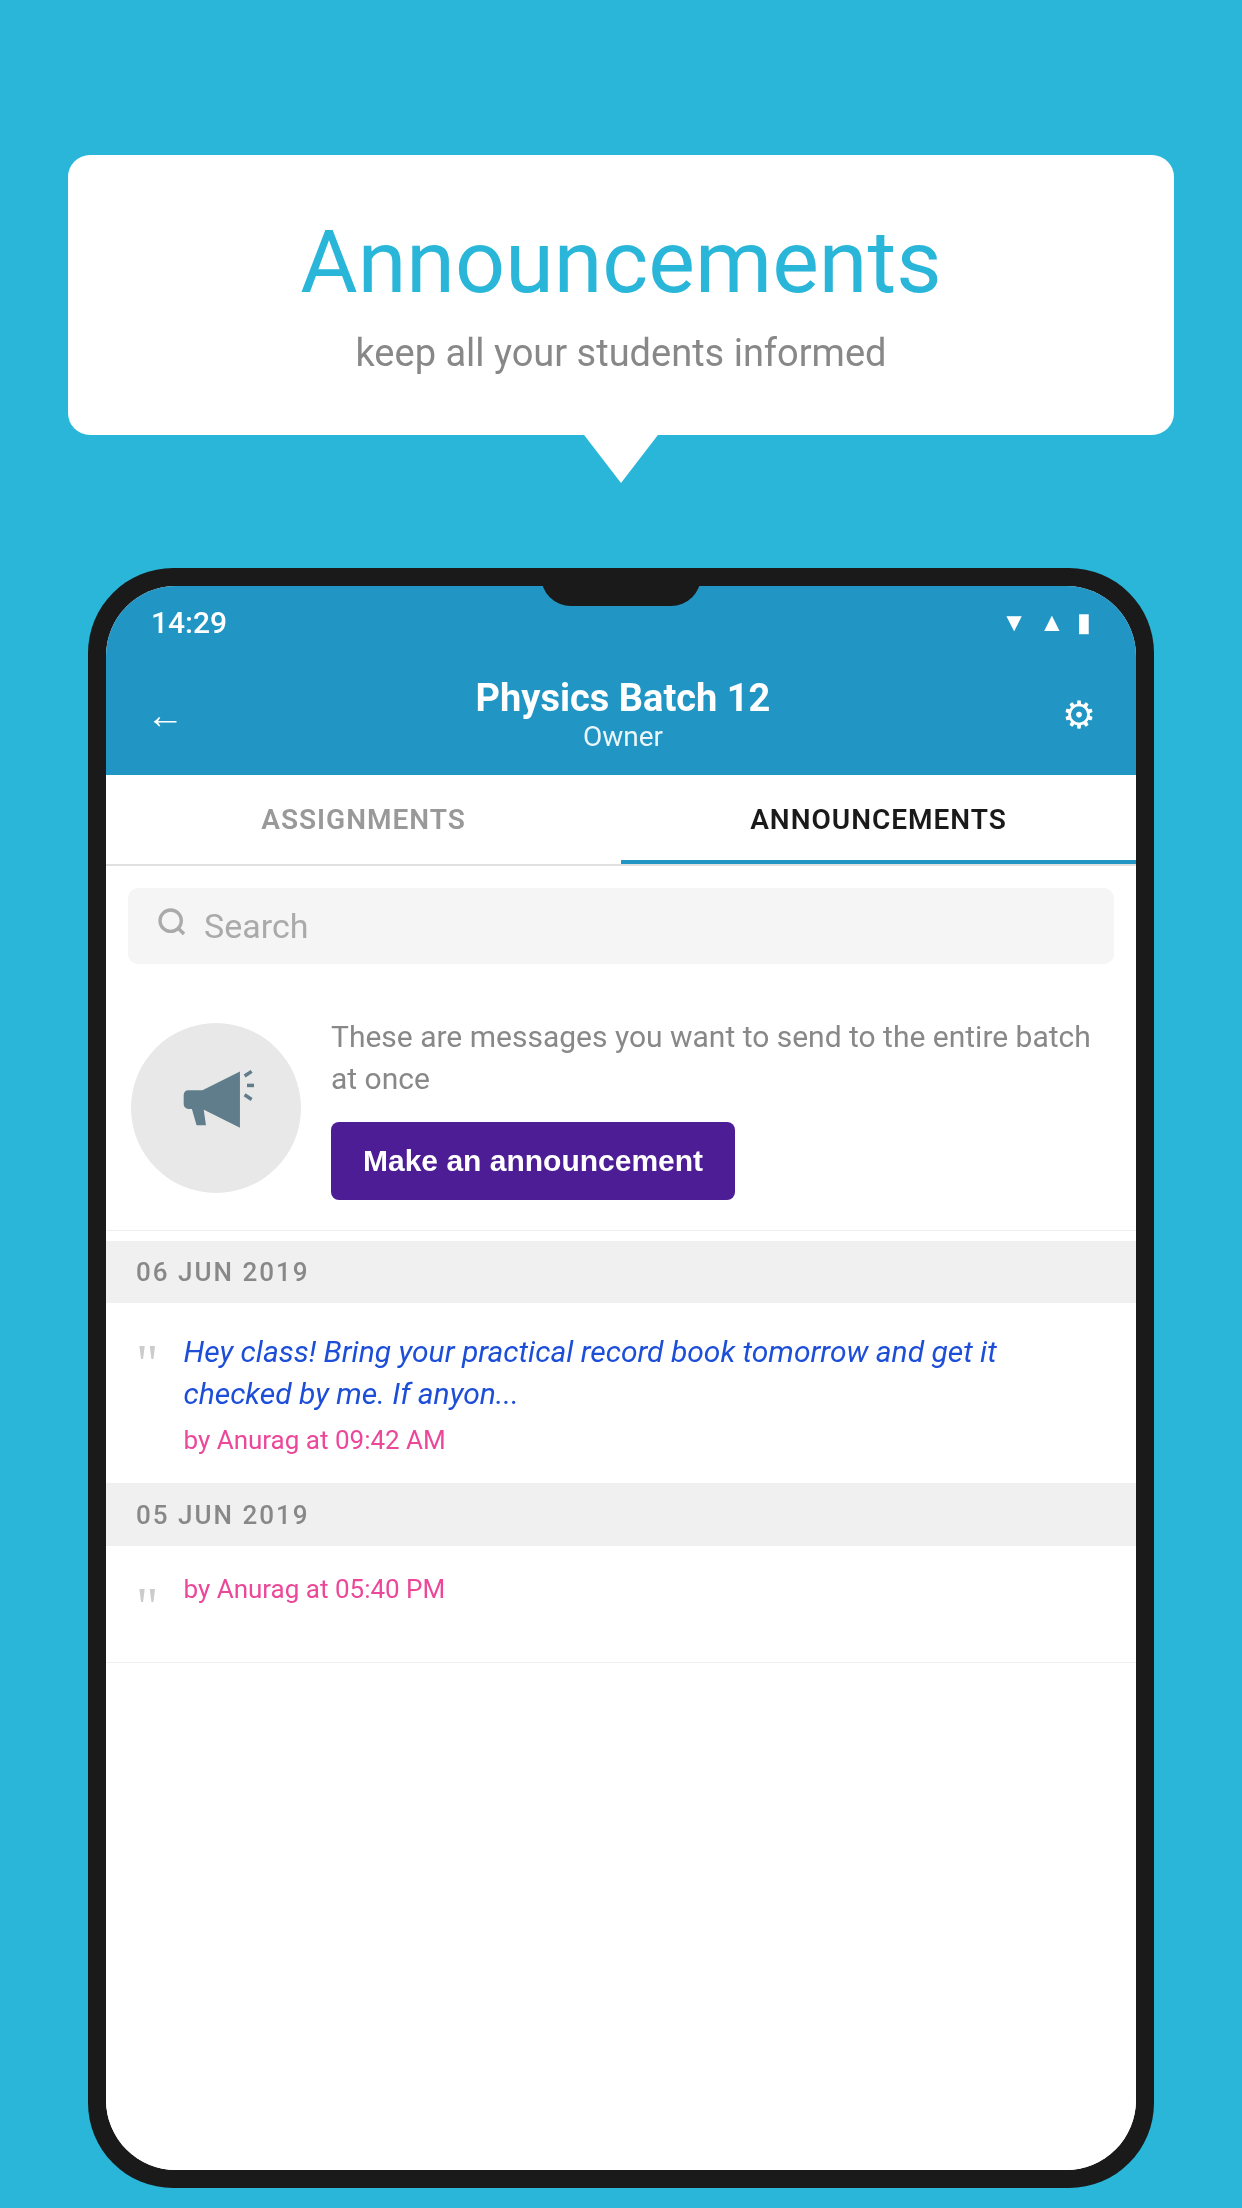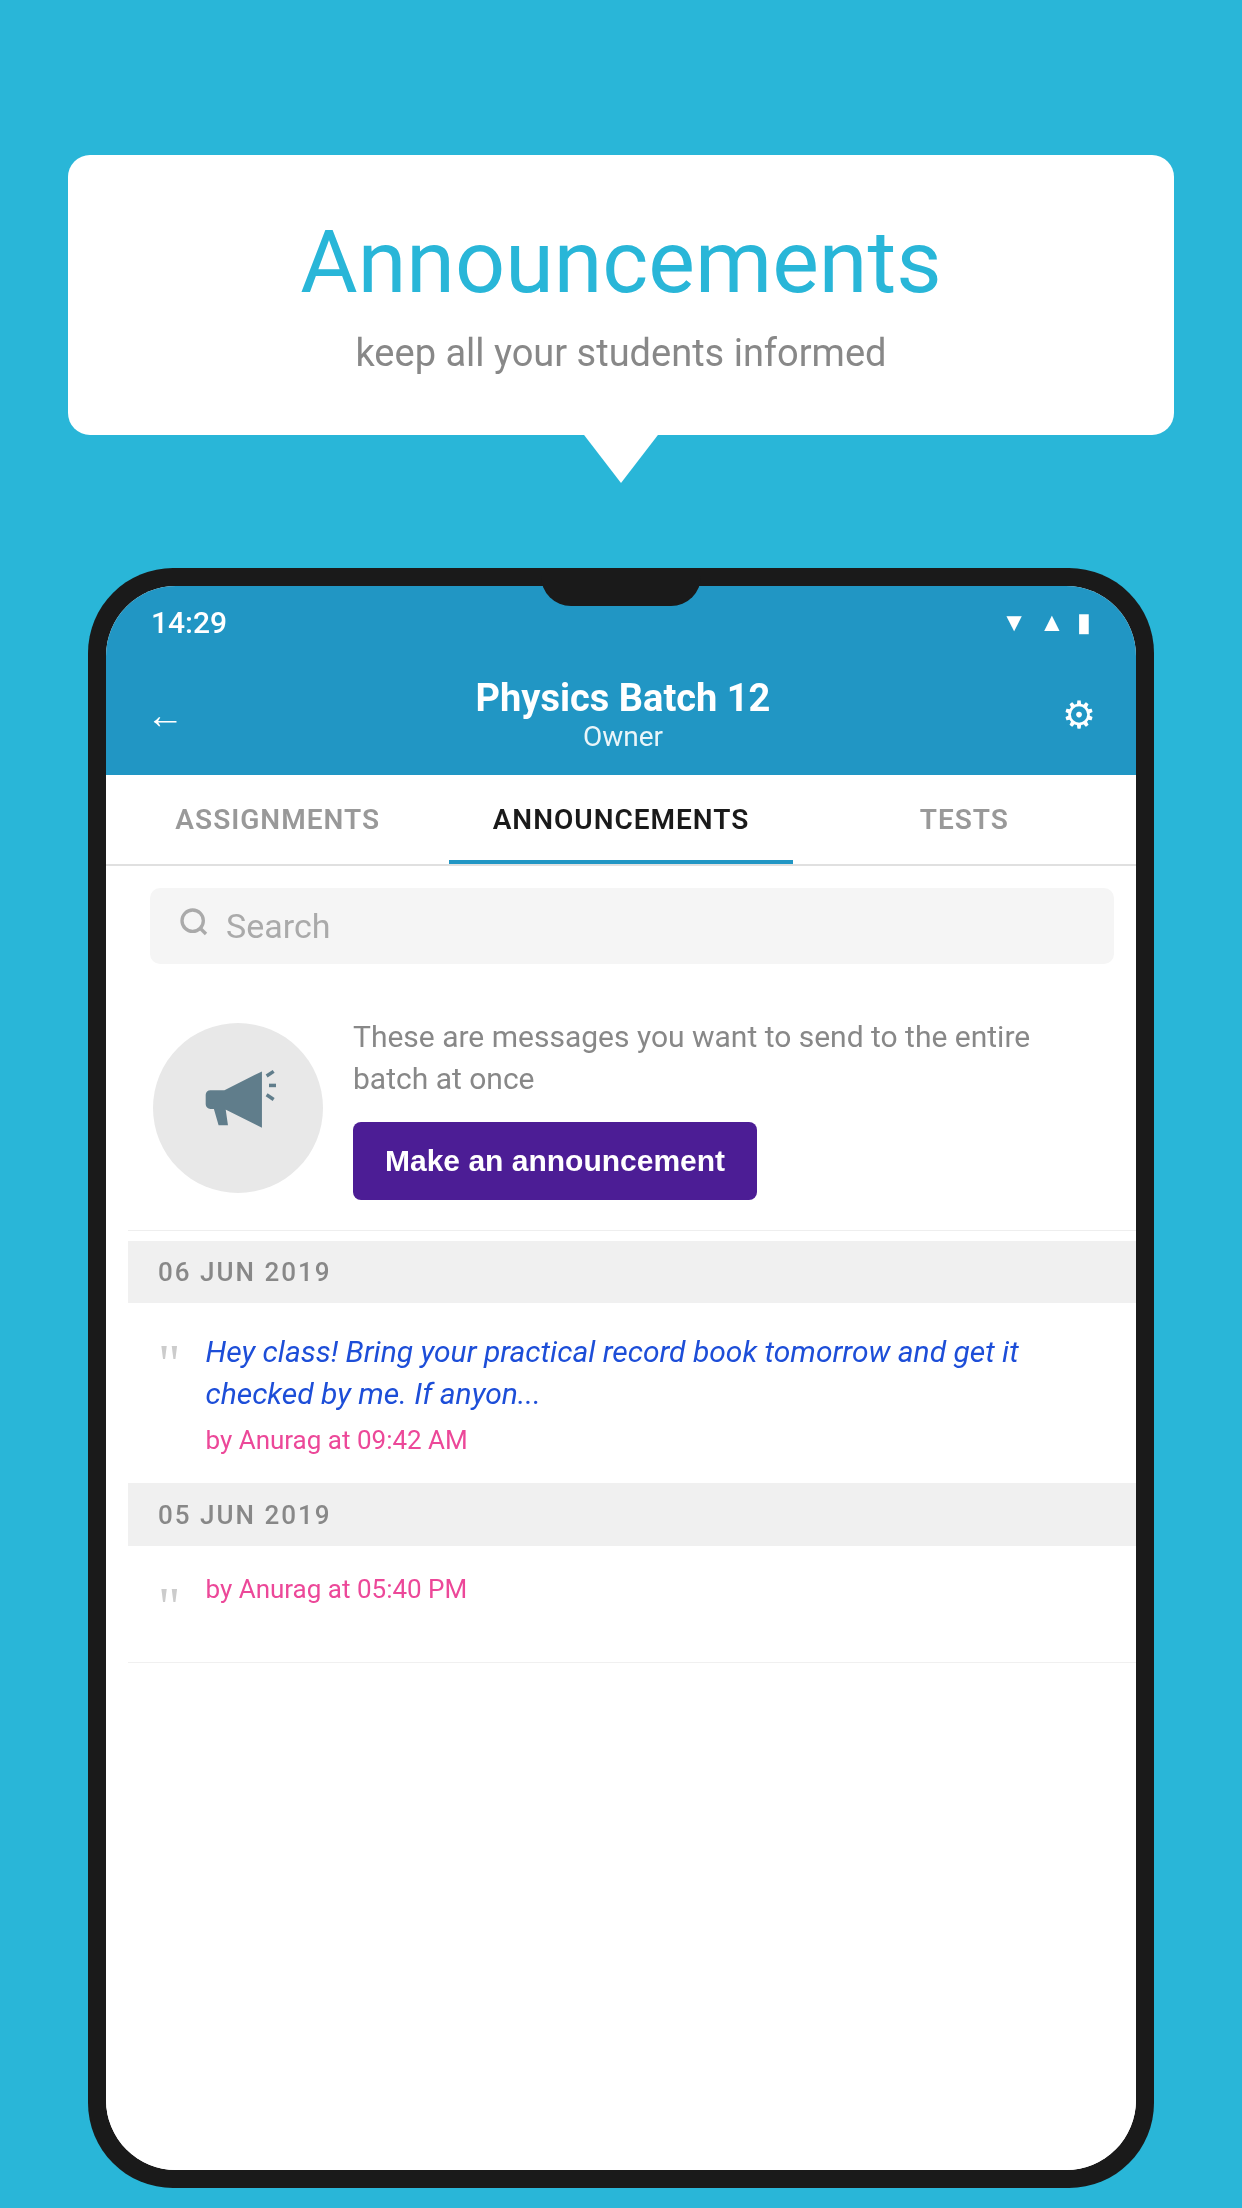--- a/index.html
+++ b/index.html
@@ -198,21 +198,20 @@
       right: 0;
       height: 4px;
       background: #2196c4;
     }
 
     
     .content-area {
       flex: 1;
       background: white;
       overflow: hidden;
-      padding-left: 22px;
     }
 
     
     .search-bar {
       margin: 22px 22px;
       background: #f5f5f5;
       border-radius: 10px;
       display: flex;
       align-items: center;
       padding: 18px 28px;
@@ -354,23 +353,20 @@
         </div>
         <span class="settings-btn">⚙</span>
       </div>
 
       <div class="tabs-container">
         <div class="tab">
           <span>ASSIGNMENTS</span>
         </div>
         <div class="tab active">
           <span>ANNOUNCEMENTS</span>
-        </div>
-        <div class="tab">
-          <span>TESTS</span>
         </div>
       </div>
 
       <div class="content-area">
 
         <div class="search-bar">
           <span class="search-icon-svg">
             <svg width="32" height="32" viewBox="0 0 24 24" fill="none" stroke="#aaa" stroke-width="2.5">
               <circle cx="11" cy="11" r="8"></circle>
               <line x1="21" y1="21" x2="16.65" y2="16.65"></line>

